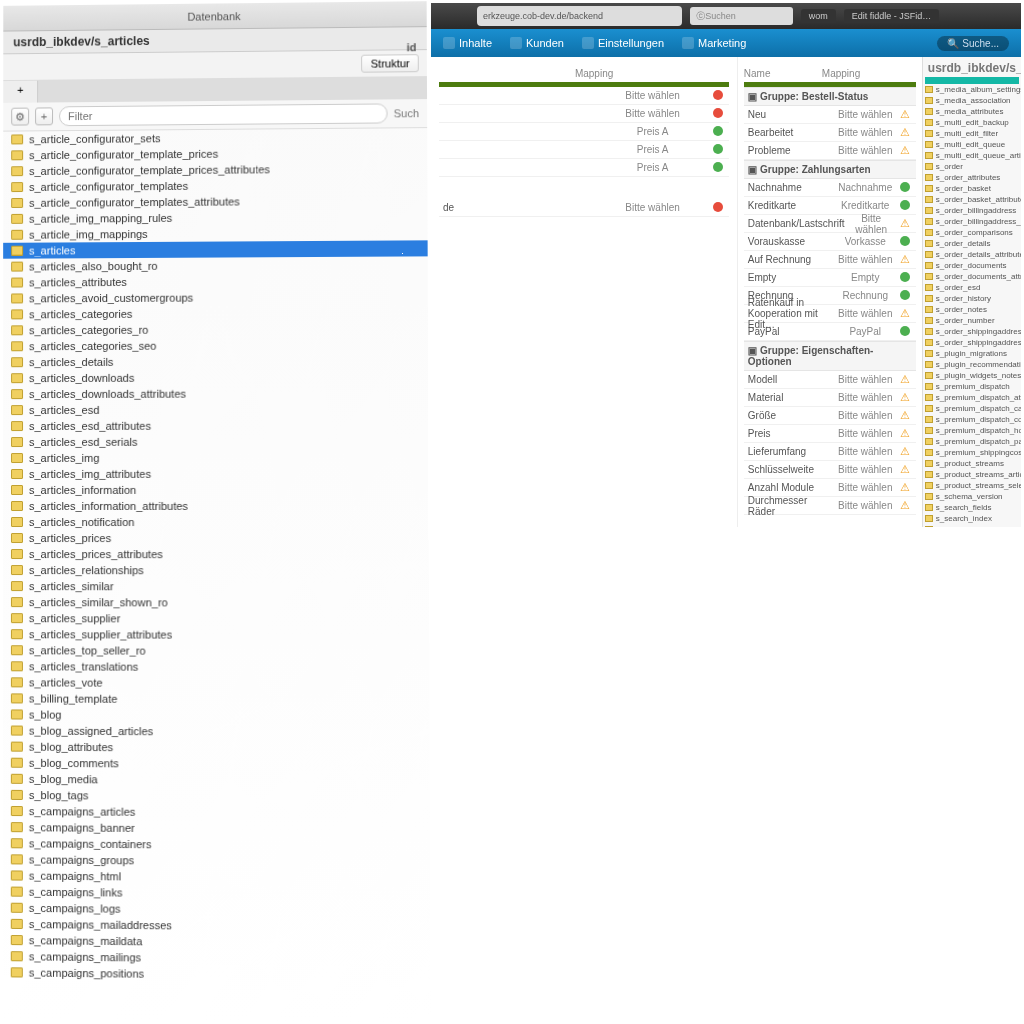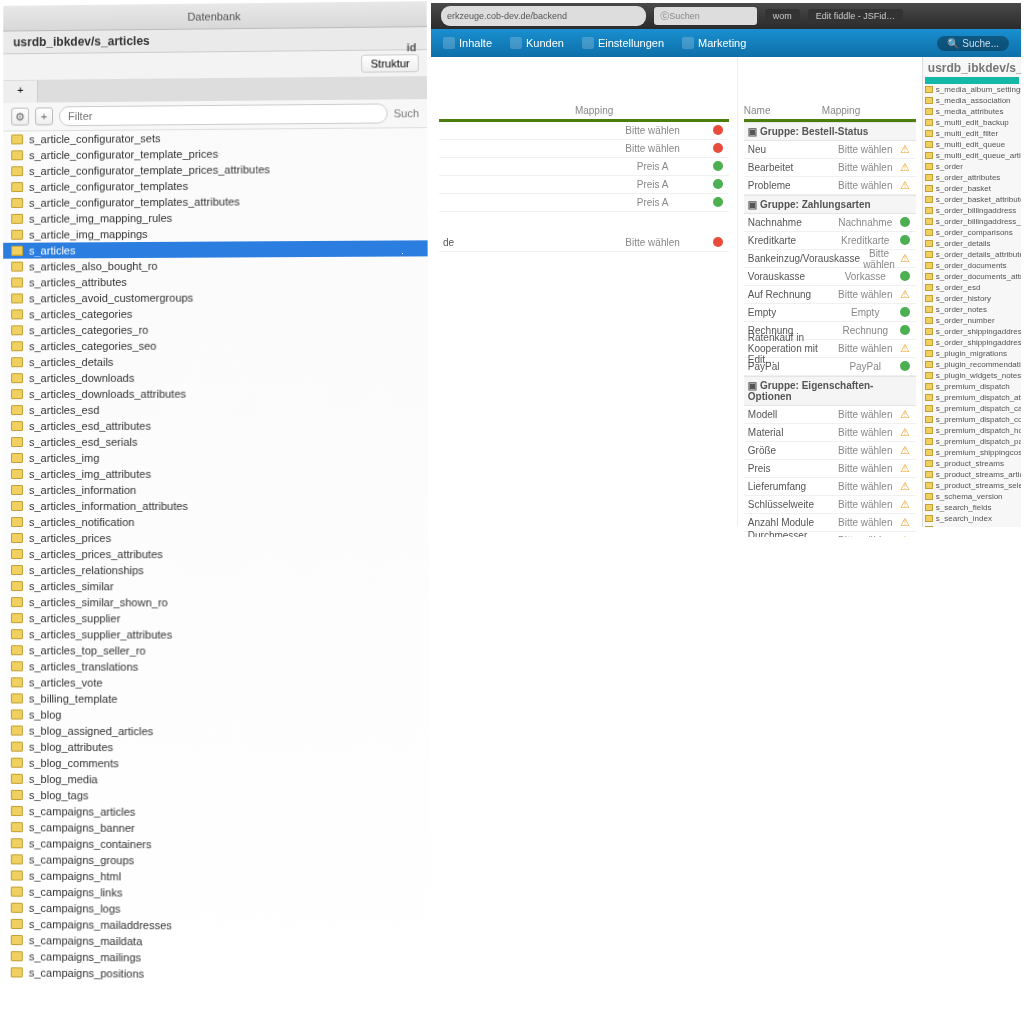--- a/index.html
+++ b/index.html
@@ -19,33 +19,33 @@
   .p1-filter input { flex:1; font-size:11px; padding:3px 8px; border:1px solid #ccc; border-radius:10px; color:#999;}
   .p1-list { height: 900px; overflow:hidden; }
   .p1-row { display:flex; align-items:center; gap:6px; padding:0 8px; height:16px; font-size:11px; color:#333; white-space:nowrap;}
   .p1-row .tbl-icon { width:12px; height:10px; background:#f0d060; border:1px solid #c0a030; border-radius:1px; flex-shrink:0;}
   .p1-row.sel { background:#2b7ee0; color:#fff; }
   .p1-side-struct { position:absolute; right:-40px; top:40px; width:60px; font-size:11px; color:#555;}
 
   
   .p2 { width: 596px; height: 540px; background:#fff; }
   .p2-browserbar { height:26px; background:linear-gradient(#4a4a4a,#2a2a2a); display:flex; align-items:center; padding:0 10px; gap:8px;}
-  .p2-browserbar .urlbox { flex:0 0 36%; height:20px; background:#ddd; border-radius:9px; font-size:9px; color:#555; display:flex; align-items:center; padding:0 6px;}
+  .p2-browserbar .urlbox { flex:0 0 36%; height:20px; background:#ddd; border-radius:4px; font-size:9px; color:#555; display:flex; align-items:center; padding:0 6px;margin-left:36px;}
   .p2-browserbar .search { flex:0 0 18%; height:18px; background:#ddd; border-radius:3px; font-size:9px; color:#888; padding:0 6px; display:flex;align-items:center;}
   .p2-browserbar .tab { font-size:9px; color:#ccc; padding:2px 8px; background:#333; border-radius:3px 3px 0 0;}
   .p2-ribbon { height:28px; background:linear-gradient(#1a8fd0,#0d6fa8); display:flex; align-items:center; gap:18px; padding:0 12px; font-size:11px; color:#fff;}
   .p2-ribbon .item { display:flex; align-items:center; gap:4px;}
   .p2-ribbon .icon { width:12px;height:12px;background:#fff3;border-radius:2px;}
   .p2-ribbon .srch { margin-left:auto; background:#0005; border-radius:10px; padding:2px 10px; font-size:10px; color:#cde;}
   .p2-body { display:flex; height:470px; }
   .p2-left { width:52%; padding:8px; border-right:1px solid #eee; background:#fff; }
   .p2-right { width:48%; background:#fff; display:flex; }
   .p2-right-grid { width:65%; padding:8px 6px; }
   .p2-right-tree { width:35%; background:#f7f7f7; border-left:1px solid #ddd; padding:4px 2px; overflow:hidden;}
-  .p2-hdr { display:flex; font-size:10px; color:#888; border-bottom:3px solid #4d7c0f; padding:3px 0;margin-top:37px;}
+  .p2-hdr { display:flex; font-size:10px; color:#888; border-bottom:5px solid #4d7c0f; padding:3px 0;}
   .p2-hdr span { flex:1; }
   .grp { font-size:10px; font-weight:bold; color:#555; background:#f5f5f5; padding:3px 4px; border-top:1px solid #e5e5e5; border-bottom:1px solid #e5e5e5;}
   .r { display:flex; align-items:center; font-size:10px; color:#555; height:18px; border-bottom:1px solid #f0f0f0; padding:0 4px;}
   .r span:nth-child(1){flex:1.3;} .r span:nth-child(2){flex:1;color:#888;text-align:center;} .r .st{width:14px;text-align:center;}
   .dot-g{width:10px;height:10px;border-radius:50%;background:#4caf50;display:inline-block;}
   .dot-r{width:10px;height:10px;border-radius:50%;background:#e74c3c;display:inline-block;}
   .warn{color:#f0a020;font-size:11px;}
   .tree-row{display:flex;align-items:center;gap:3px;font-size:8px;color:#555;height:11px;white-space:nowrap;}
   .tree-row .fi{width:8px;height:7px;background:#f0d060;border:1px solid #c0a030;flex-shrink:0;}
 </style>
@@ -446,21 +446,21 @@
               <span>Nachnahme</span>
               <span>Nachnahme</span>
               <span class="st"><span class="dot-g"></span></span>
             </div>
             <div class="r">
               <span>Kreditkarte</span>
               <span>Kreditkarte</span>
               <span class="st"><span class="dot-g"></span></span>
             </div>
             <div class="r">
-              <span>Bankeinzug/Vorauskasse</span>
+              <span>Datenbank/Lastschrift</span>
               <span>Bitte wählen</span>
               <span class="st"><span class="warn">⚠</span></span>
             </div>
             <div class="r">
               <span>Vorauskasse</span>
               <span>Vorkasse</span>
               <span class="st"><span class="dot-g"></span></span>
             </div>
             <div class="r">
               <span>Auf Rechnung</span>

